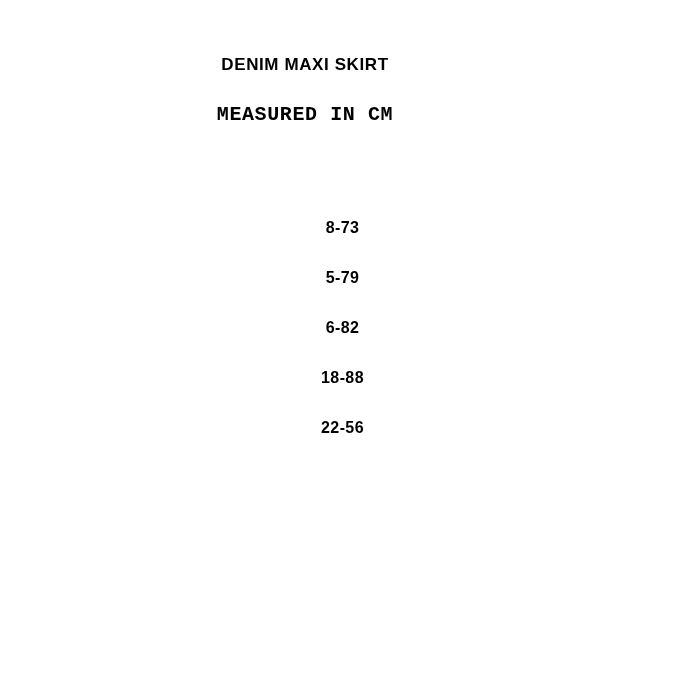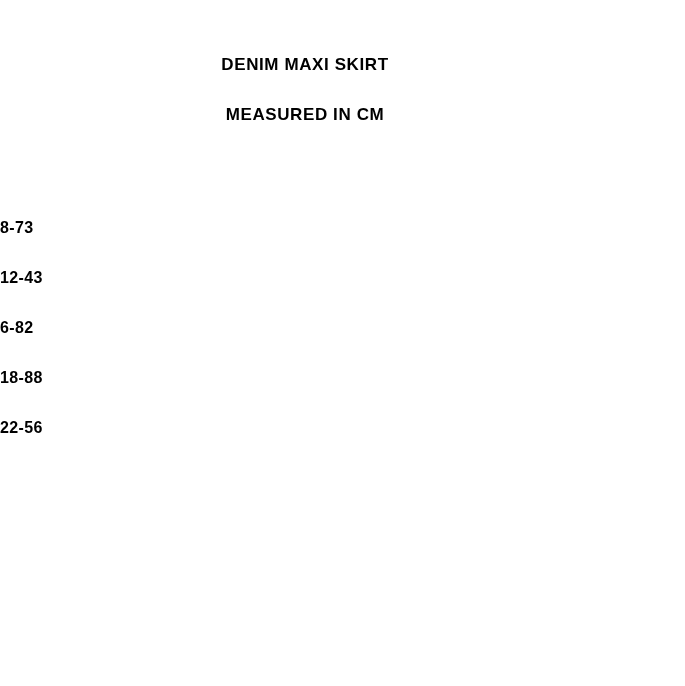--- a/index.html
+++ b/index.html
@@ -28,36 +28,37 @@
     text-align: center;
   }
   .title {
     font-size: 17px;
     font-weight: bold;
     letter-spacing: 0.6px;
     line-height: 26px;
     margin: 0;
   }
   .subtitle {
-    font-size: 17px;
+    font-size: 20px;
     font-weight: bold;
     letter-spacing: 0.6px;
     line-height: 26px;
     margin: 0;
     padding-top: 24px;
+    font-family: Liberation Mono, monospace;
   }
   .size-list {
     position: absolute;
     top: 203px;
     left: 0;
     width: 685px;
     list-style: none;
     margin: 0;
     padding: 0;
-    text-align: left;
+    text-align: center;
   }
   .size-list li {
     font-size: 16px;
     font-weight: bold;
     letter-spacing: 0.4px;
     line-height: 50px;
     height: 50px;
   }
 </style>
 </head>
@@ -65,19 +66,19 @@
 
 <div class="page">
 
   <div class="heading-block">
     <h1 class="title">DENIM MAXI SKIRT</h1>
     <h2 class="subtitle">MEASURED IN CM</h2>
   </div>
 
   <ul class="size-list">
     <li>8-73</li>
-    <li>12-43</li>
+    <li>5-79</li>
     <li>6-82</li>
     <li>18-88</li>
     <li>22-56</li>
   </ul>
 
 </div>
 
 </body></html>

